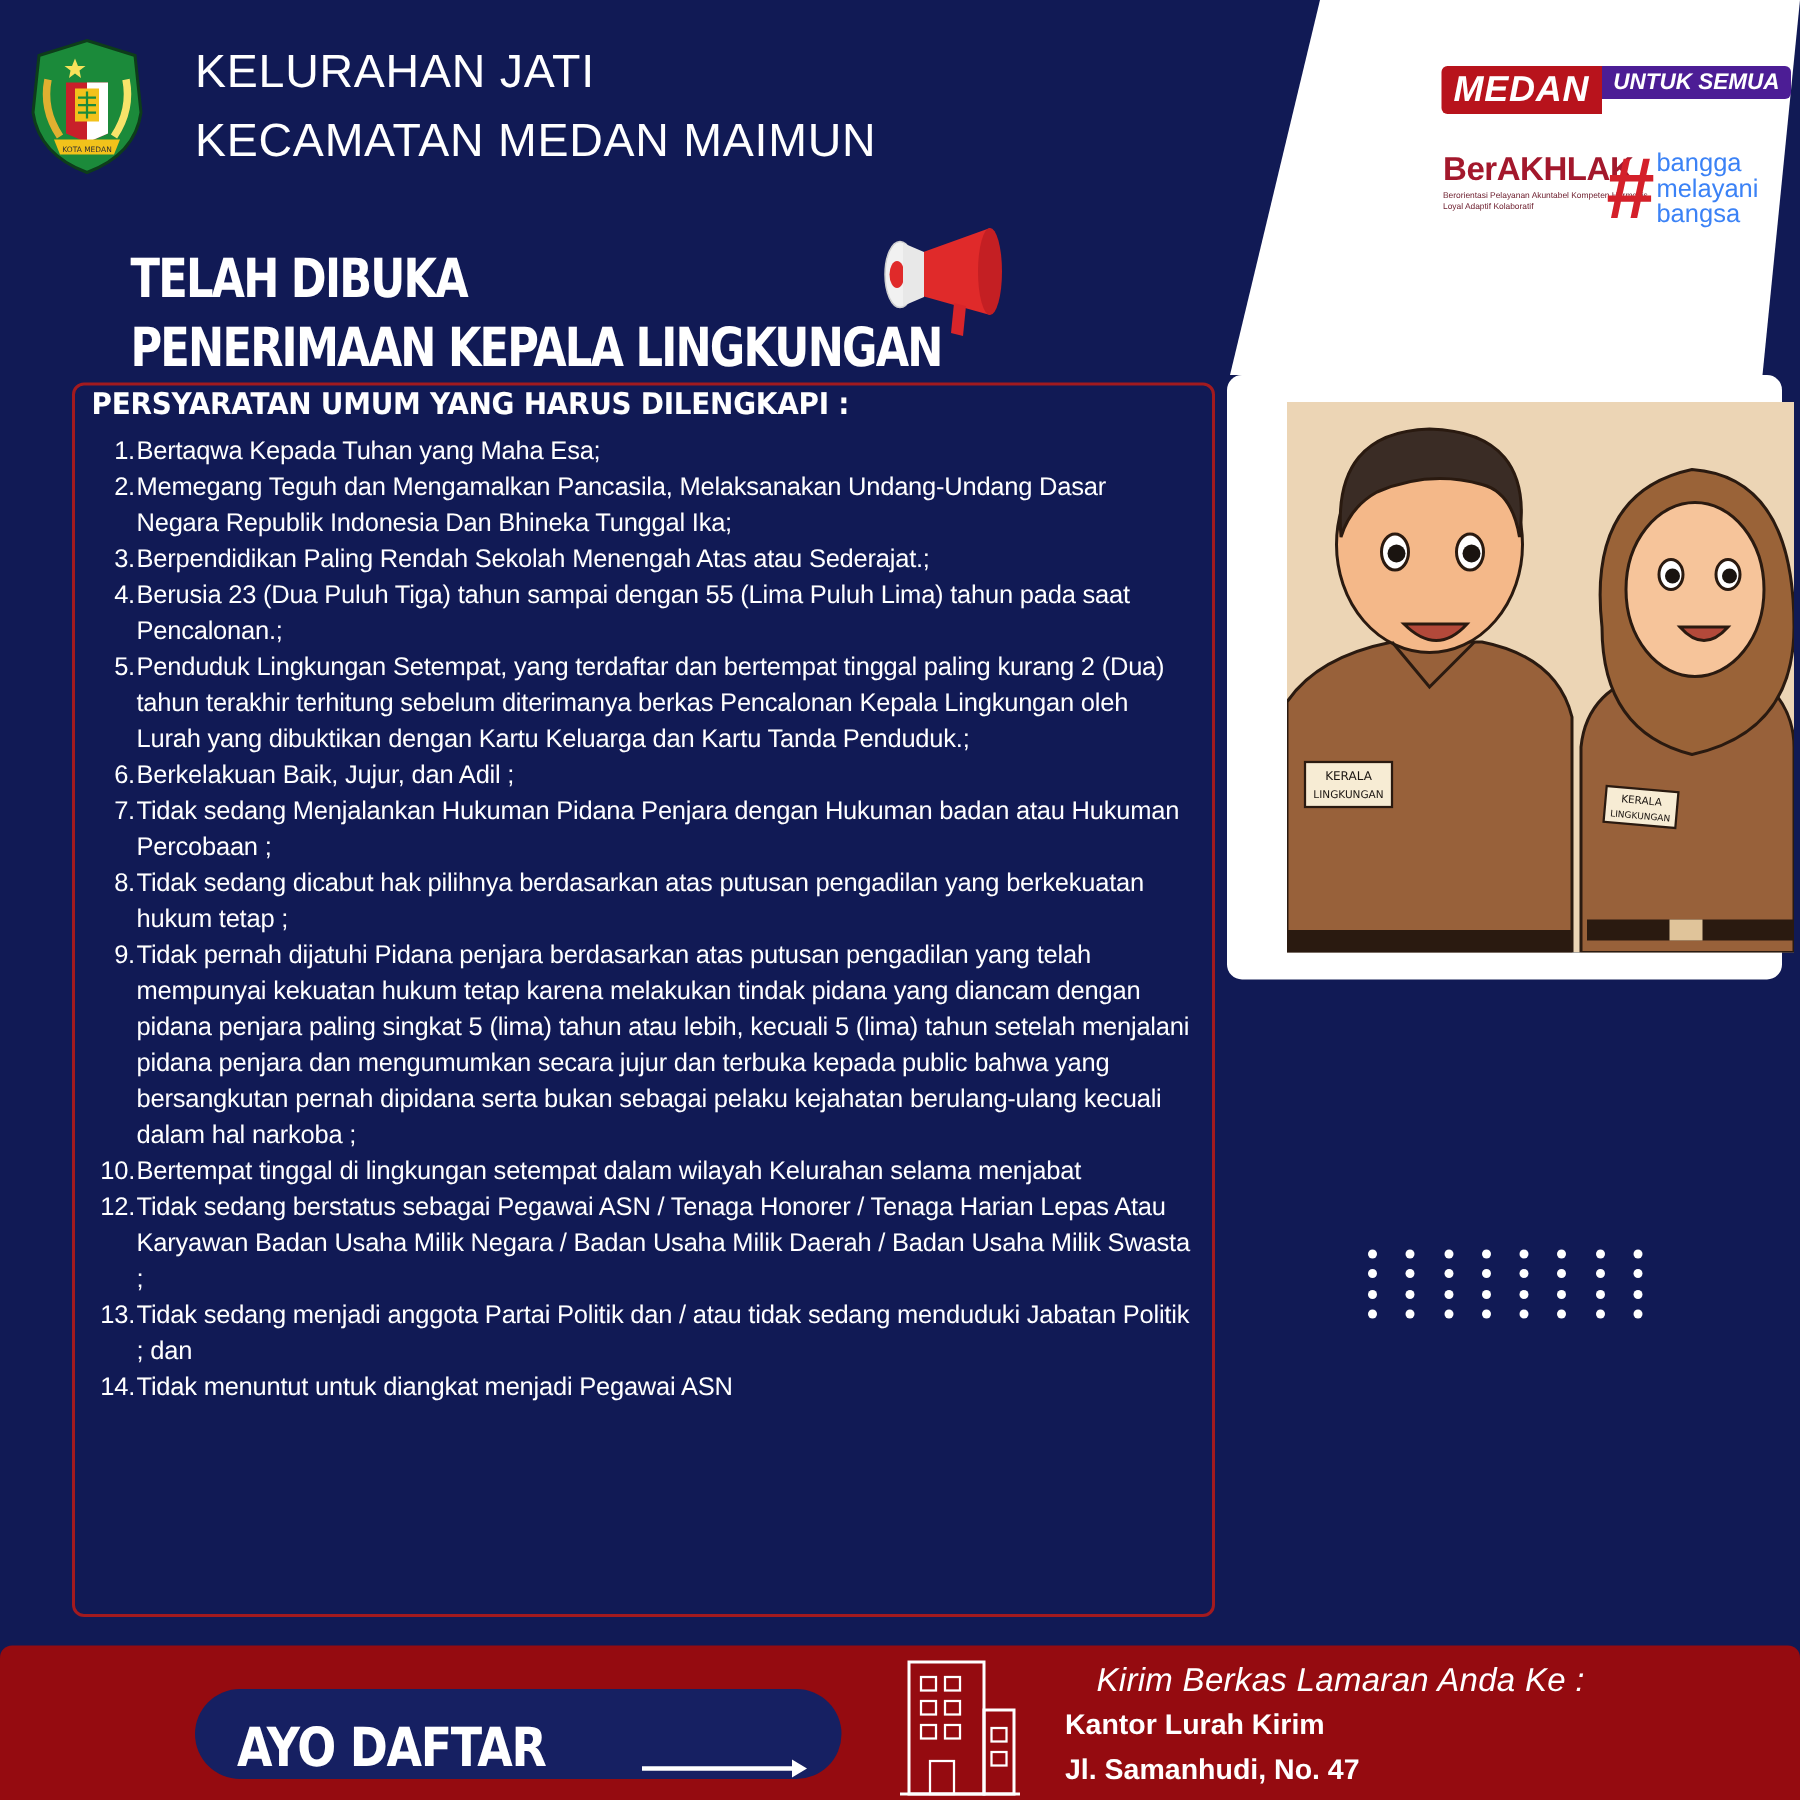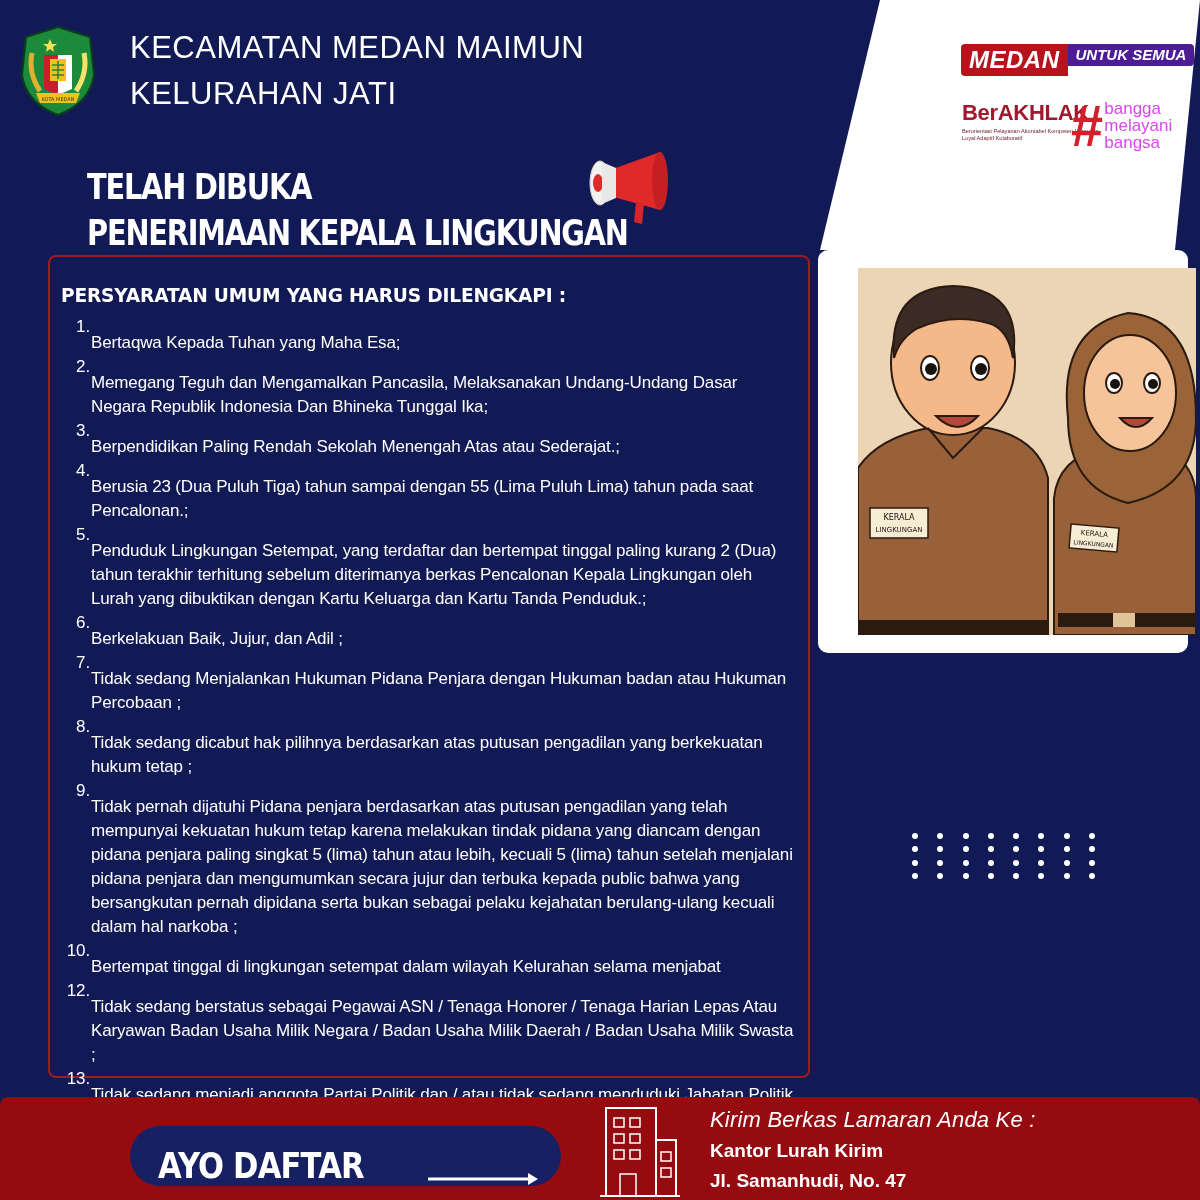--- a/index.html
+++ b/index.html
@@ -37,36 +37,36 @@
   }
   .medan-blue {
     background: #4c1d95; color: #fff; font-weight: 700; font-style: italic;
     font-size: 15px; padding: 0 8px; height: 22px; line-height: 22px; border-radius: 0 4px 4px 0;
   }
   .akhlak { position: absolute; top: 100px; left: 962px; color: #b8131c; }
   .akhlak-title { font-size: 22px; font-weight: 700; color: #a3182c; letter-spacing: -0.3px; }
   .akhlak-sub { font-size: 5.6px; color: #6a1a2a; line-height: 7px; margin-top: 2px; width: 150px; }
   .bangga { position: absolute; top: 100px; left: 1070px; display: flex; align-items: flex-start; }
   .hash { font-size: 58px; color: #d4202a; font-weight: 700; line-height: 52px; font-style: italic; margin-right: 2px; }
-  .bangga-words { color: #d946ef; font-size: 17px; line-height: 17px; }
+  .bangga-words { color: #3b82f6; font-size: 17px; line-height: 17px; }
 
   .req-box {
     position: absolute; top: 255px; left: 48px; width: 762px; height: 823px;
     border: 2px solid #a21a1f; border-radius: 8px; background: #111a55;
-    padding: 26px 14px 0 11px;
+    padding: 0 14px 0 11px;
   }
   .req-title {
     font-family: "DejaVu Sans", sans-serif; font-weight: 700; font-size: 20px;
     transform: scaleX(0.93); transform-origin: left center; white-space: nowrap;
     line-height: 24px; margin-bottom: 8px; letter-spacing: -0.2px;
   }
   .req-list { list-style: none; }
   .req-item { display: flex; font-size: 17px; line-height: 24px; letter-spacing: -0.15px; }
   .req-num { width: 30px; text-align: right; flex-shrink: 0; padding-right: 1px; }
-  .req-text { flex: 1; margin-top: 16px; }
+  .req-text { flex: 1; }
 
   .photo-card {
     position: absolute; top: 250px; left: 818px; width: 370px; height: 403px;
     background: #ffffff; border-radius: 10px; padding: 18px 16px;
   }
   .photo-inner {
     width: 100%; height: 100%; background: #404040; position: relative; overflow: hidden; margin-left: 24px;
   }
   .dots {
     position: absolute; top: 833px; left: 912px;
@@ -84,21 +84,21 @@
     padding-left: 28px; cursor: pointer;
   }
   .cta-label {
     font-family: "DejaVu Sans", sans-serif; font-weight: 700; font-size: 36px;
     letter-spacing: -1px; transform: scaleX(0.85); transform-origin: left center; white-space: nowrap;
     width: 230px;
   }
   .cta-arrow { margin-left: 40px; width: 110px; height: 14px; }
   .building { position: absolute; top: 1100px; left: 600px; width: 80px; height: 100px; }
   .address { position: absolute; top: 1104px; left: 710px; }
-  .addr-intro { font-style: italic; font-size: 22px; line-height: 32px; letter-spacing: 0.2px; }
+  .addr-intro { font-style: italic; font-size: 22px; line-height: 32px; letter-spacing: 0.2px; margin-left: 21px; }
   .addr-line { font-weight: 700; font-size: 19px; line-height: 30px; }
 </style>
 </head>
 <body>
 
 <div class="panel-shape"></div>
 
 <div class="header">
   <div class="crest">
     <svg width="76" height="92" viewBox="0 0 76 92">
@@ -108,22 +108,22 @@
       <rect x="30" y="34" width="16" height="22" fill="#f2c21b"></rect>
       <path d="M38 36 L38 54 M32 40 L44 40 M32 45 L44 45 M32 50 L44 50" stroke="#1b8a3a" stroke-width="1.5"></path>
       <polygon points="30,14 32,19 37,19 33,22 34,27 30,24 26,27 27,22 23,19 28,19" fill="#f7e15a"></polygon>
       <path d="M12 28 Q8 48 20 66" stroke="#e0b030" stroke-width="5" fill="none"></path>
       <path d="M64 28 Q68 48 56 66" stroke="#f7e36a" stroke-width="5" fill="none"></path>
       <path d="M16 68 L60 68 L56 78 L20 78 Z" fill="#f2c21b"></path>
       <text x="38" y="76" font-size="5" text-anchor="middle" fill="#333" font-family="DejaVu Sans, sans-serif">KOTA MEDAN</text>
     </svg>
   </div>
   <div class="org-lines">
+    <div class="org-line">KELURAHAN JATI</div>
     <div class="org-line">KECAMATAN MEDAN MAIMUN</div>
-    <div class="org-line">KELURAHAN JATI</div>
   </div>
 </div>
 
 <div class="title-block">
   <div class="title-line">TELAH DIBUKA</div>
   <div class="title-line">PENERIMAAN KEPALA LINGKUNGAN</div>
 </div>
 <div class="megaphone">
   <svg width="96" height="96" viewBox="0 0 96 96">
     <path d="M30 30 L80 12 Q90 40 80 70 L30 56 Z" fill="#e02a2a"></path>

